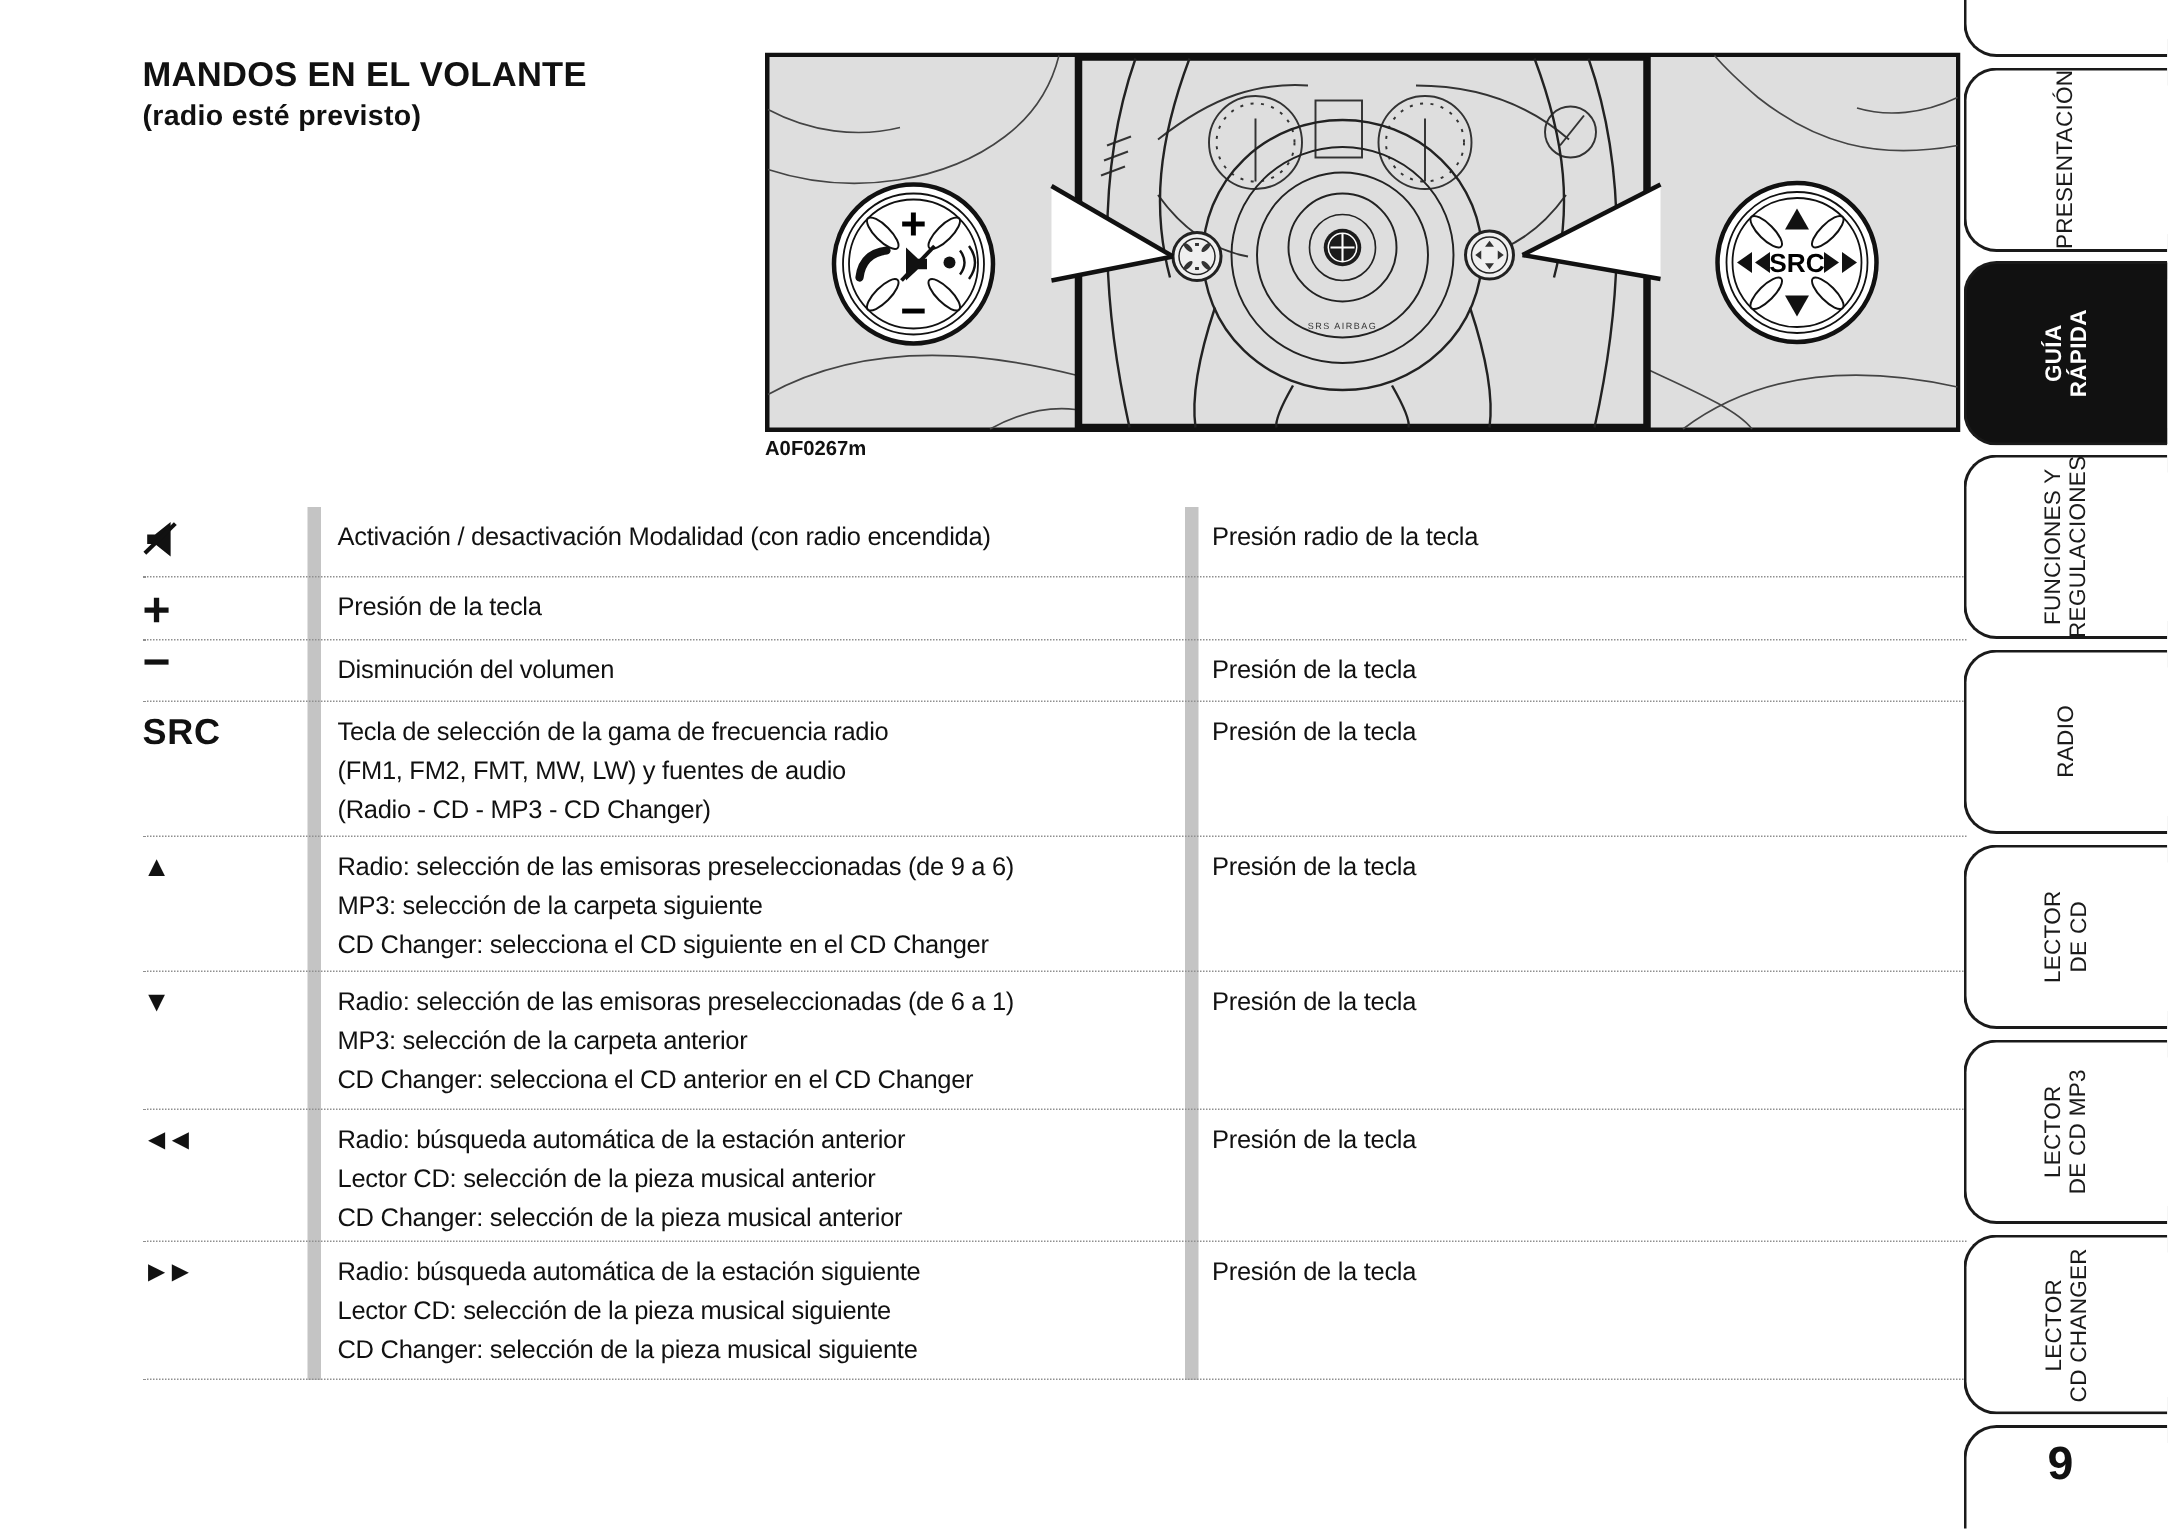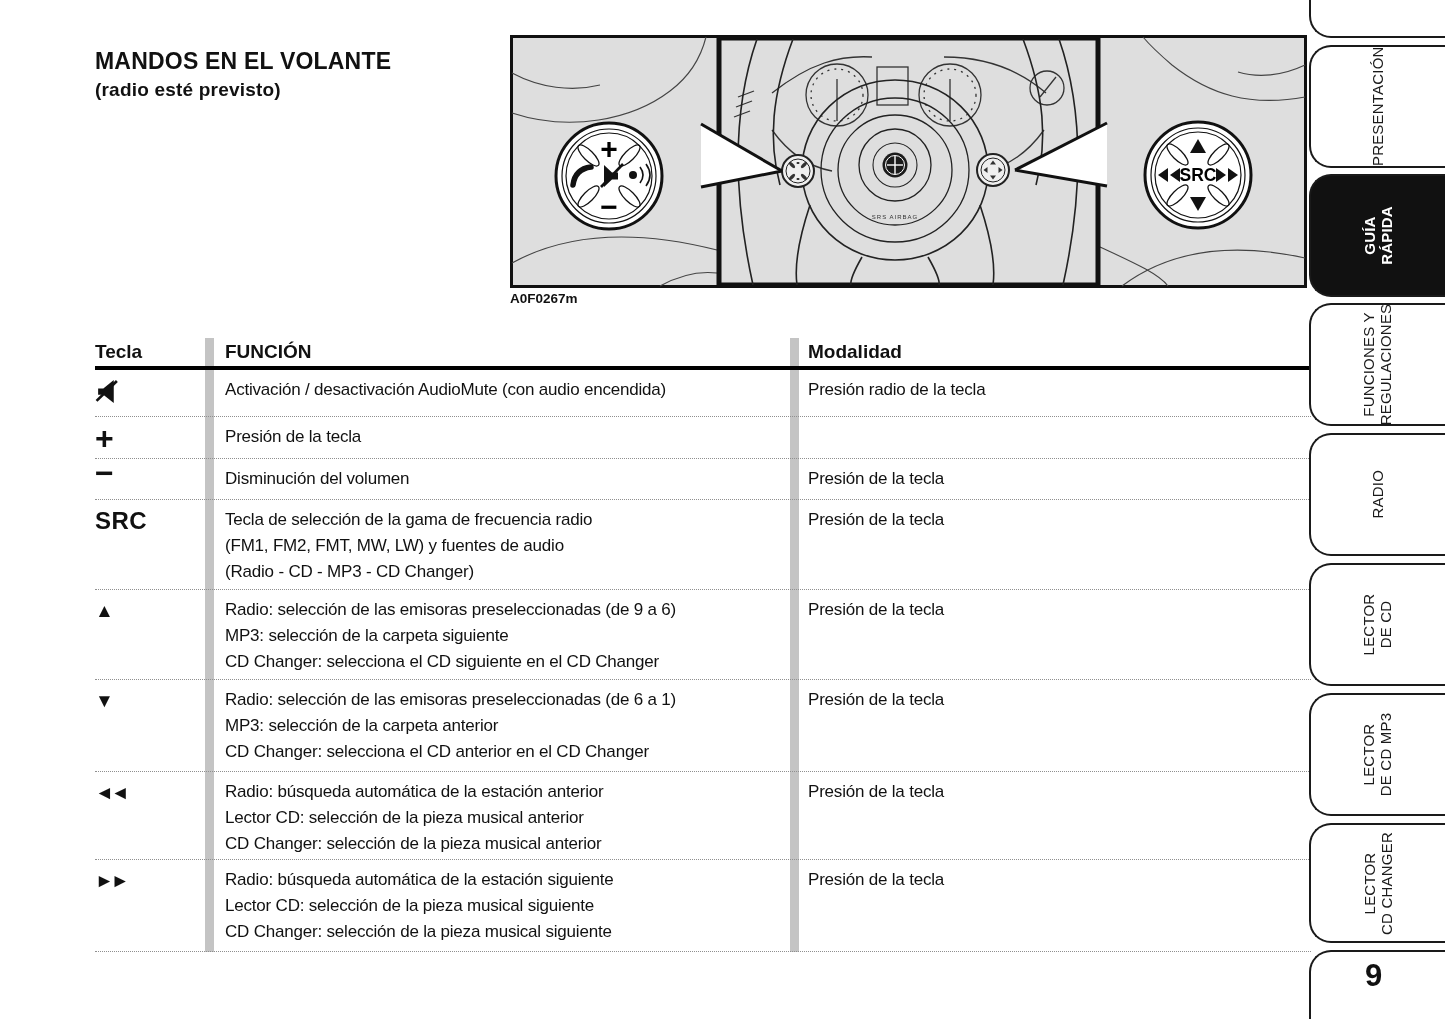--- a/index.html
+++ b/index.html
@@ -2,21 +2,21 @@
 <html style="--figure_bg: #dedede; --table_bar: #c4c4c4; --active_tab_bg: #111111; --line_black: #111111;"><head>
 <meta charset="utf-8">
 <style>
   html,body{margin:0;padding:0;}
   body{
     width:1445px;height:1019px;position:relative;background:#fff;
     font-family:"Liberation Sans","DejaVu Sans",sans-serif;color:#111;
     overflow:hidden;
   }
   
-  .title-block{position:absolute;left:95px;top:48px;}
+  .title-block{position:absolute;left:95px;top:36px;}
   .title-1{font-size:23px;font-weight:800;letter-spacing:.2px;line-height:26px;}
   .title-2{font-size:19px;font-weight:800;letter-spacing:.2px;line-height:24px;margin-top:4px;}
   
   .figure-wrap{position:absolute;left:510px;top:35px;width:797px;height:253px;}
   .figure-code{position:absolute;left:510px;top:291px;width:795px;text-align:left;
     font-size:13.5px;font-weight:700;}
   
   .table{position:absolute;left:95px;top:338px;width:1216px;}
   .vbar{position:absolute;top:0;bottom:0;width:9px;background:var(--table_bar,#c4c4c4);}
   .vbar.b1{left:110px;} .vbar.b2{left:695px;}
@@ -203,35 +203,30 @@
     <text x="0" y="6" text-anchor="middle" font-size="17.5" font-weight="bold">SRC</text>
   </g>
 </svg>
 </div>
 <div class="figure-code">A0F0267m</div>
 
 <div class="table">
   <div class="vbar b1"></div>
   <div class="vbar b2"></div>
 
-  <div class="trow thead">
-    <div class="c1 hc">Tecla</div>
-    <div class="c2 hc">FUNCIÓN</div>
-    <div class="c3 hc">Modalidad</div>
-  </div>
 
   <div class="trow r-s1">
     <div class="c1">
       <svg class="mute-svg" width="25" height="25" viewBox="0 0 22 24">
         <polygon points="2,9 7,9 17,1 17,23 7,15 2,15" fill="#111"></polygon>
         <line x1="0.5" y1="21" x2="20" y2="2" stroke="#111" stroke-width="2.6"></line>
       </svg>
     </div>
     <div class="c2">
-        <span class="cell-text">Activación / desactivación AudioMute (con audio encendida)</span>
+        <span class="cell-text">Activación / desactivación Modalidad (con radio encendida)</span>
       </div>
     <div class="c3">
         <span class="mod-text">Presión radio de la tecla</span>
       </div>
   </div>
 
   <div class="trow r-s2">
     <div class="c1">
         <span class="key k-plus">+</span>
       </div>

